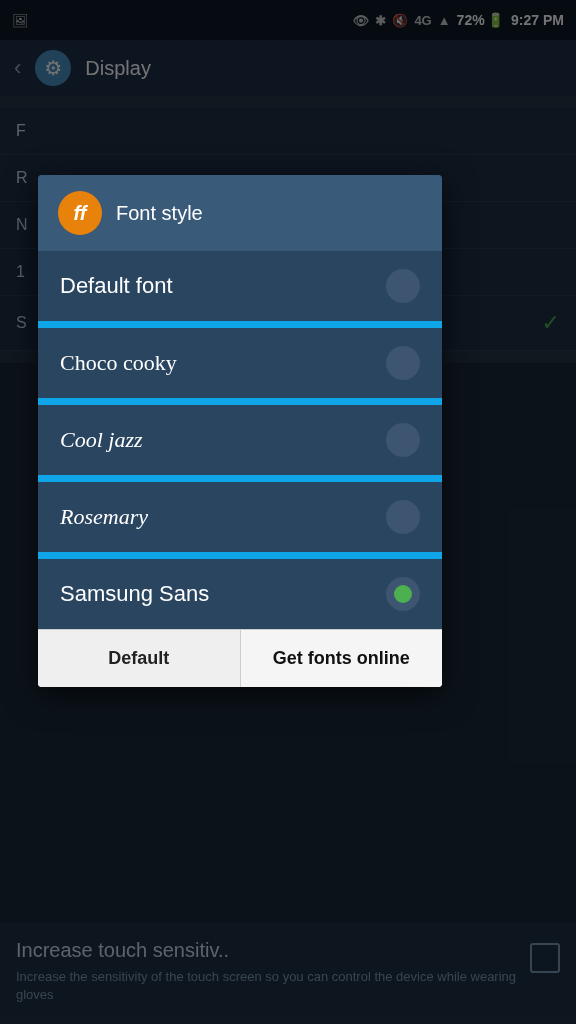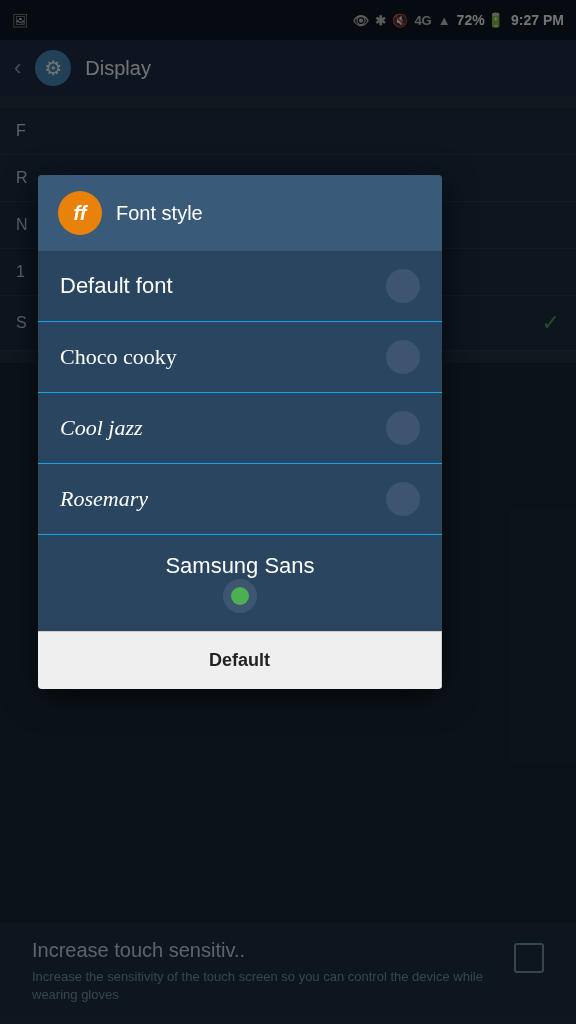--- a/index.html
+++ b/index.html
@@ -158,26 +158,25 @@
 
     
     .font-list {
       background: #2a4560;
     }
     .font-item {
       display: flex;
       align-items: center;
       justify-content: space-between;
       padding: 18px 22px;
-      border-bottom: 1px solid #0ea5e9;
+      border-bottom: 7px solid #0ea5e9;
       cursor: pointer;
     }
     .font-item:last-child {
       border-bottom: none;
-      flex-direction: column;
     }
     .font-name {
       color: #ffffff;
       font-size: 22px;
     }
     .font-name.choco {
       font-family: cursive;
     }
     .font-name.cool {
       font-family: cursive;
@@ -244,21 +243,21 @@
       color: #111;
     }
 
     
     .bottom-section {
       position: absolute;
       bottom: 0;
       left: 0;
       width: 576px;
       background: #1e3045;
-      padding: 16px 32px 20px;
+      padding: 16px 16px 20px;
       z-index: 5;
     }
     .bottom-row {
       display: flex;
       justify-content: space-between;
       align-items: flex-start;
       gap: 10px;
     }
     .bottom-text-block {
       flex: 1;
@@ -372,20 +371,21 @@
 
     <div class="font-item">
       <span class="font-name samsung">Samsung Sans</span>
       <div class="radio-btn on"></div>
     </div>
 
   </div>
 
   <div class="dialog-buttons">
     <button class="dialog-btn cancel">Default</button>
+    <button class="dialog-btn get-fonts">Get fonts online</button>
   </div>
 </div>
 
 <div class="bottom-section">
   <div class="bottom-row">
     <div class="bottom-text-block">
       <div class="bottom-title">Increase touch sensitiv..</div>
       <div class="bottom-desc">Increase the sensitivity of the touch screen so you can control the device while wearing gloves</div>
     </div>
     <div class="checkbox-outline"></div>

